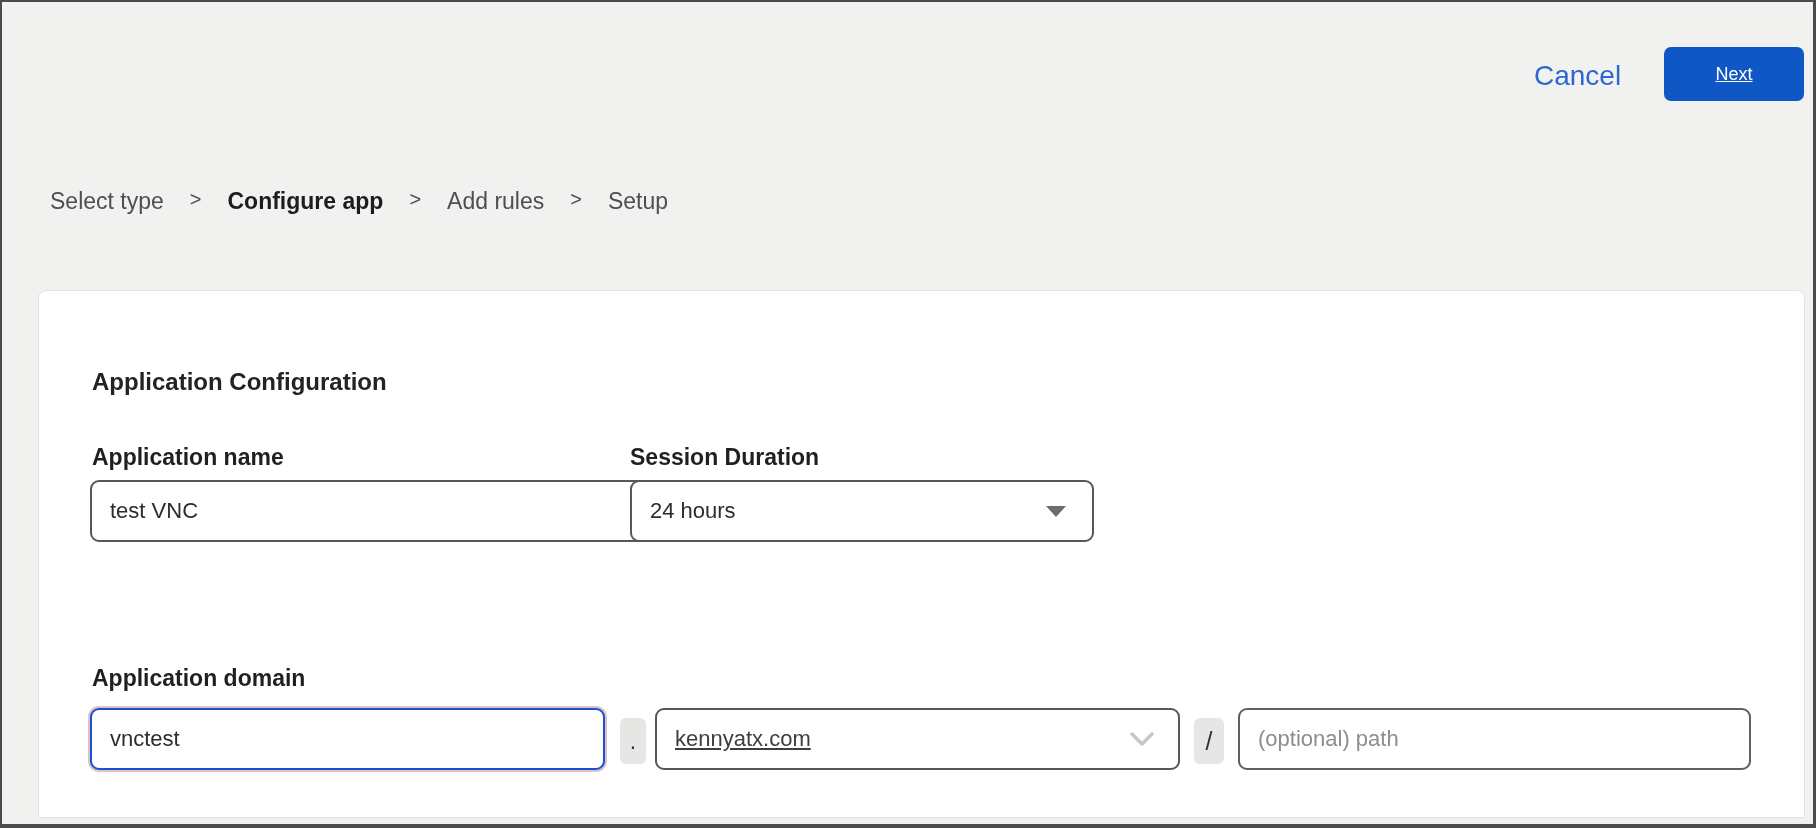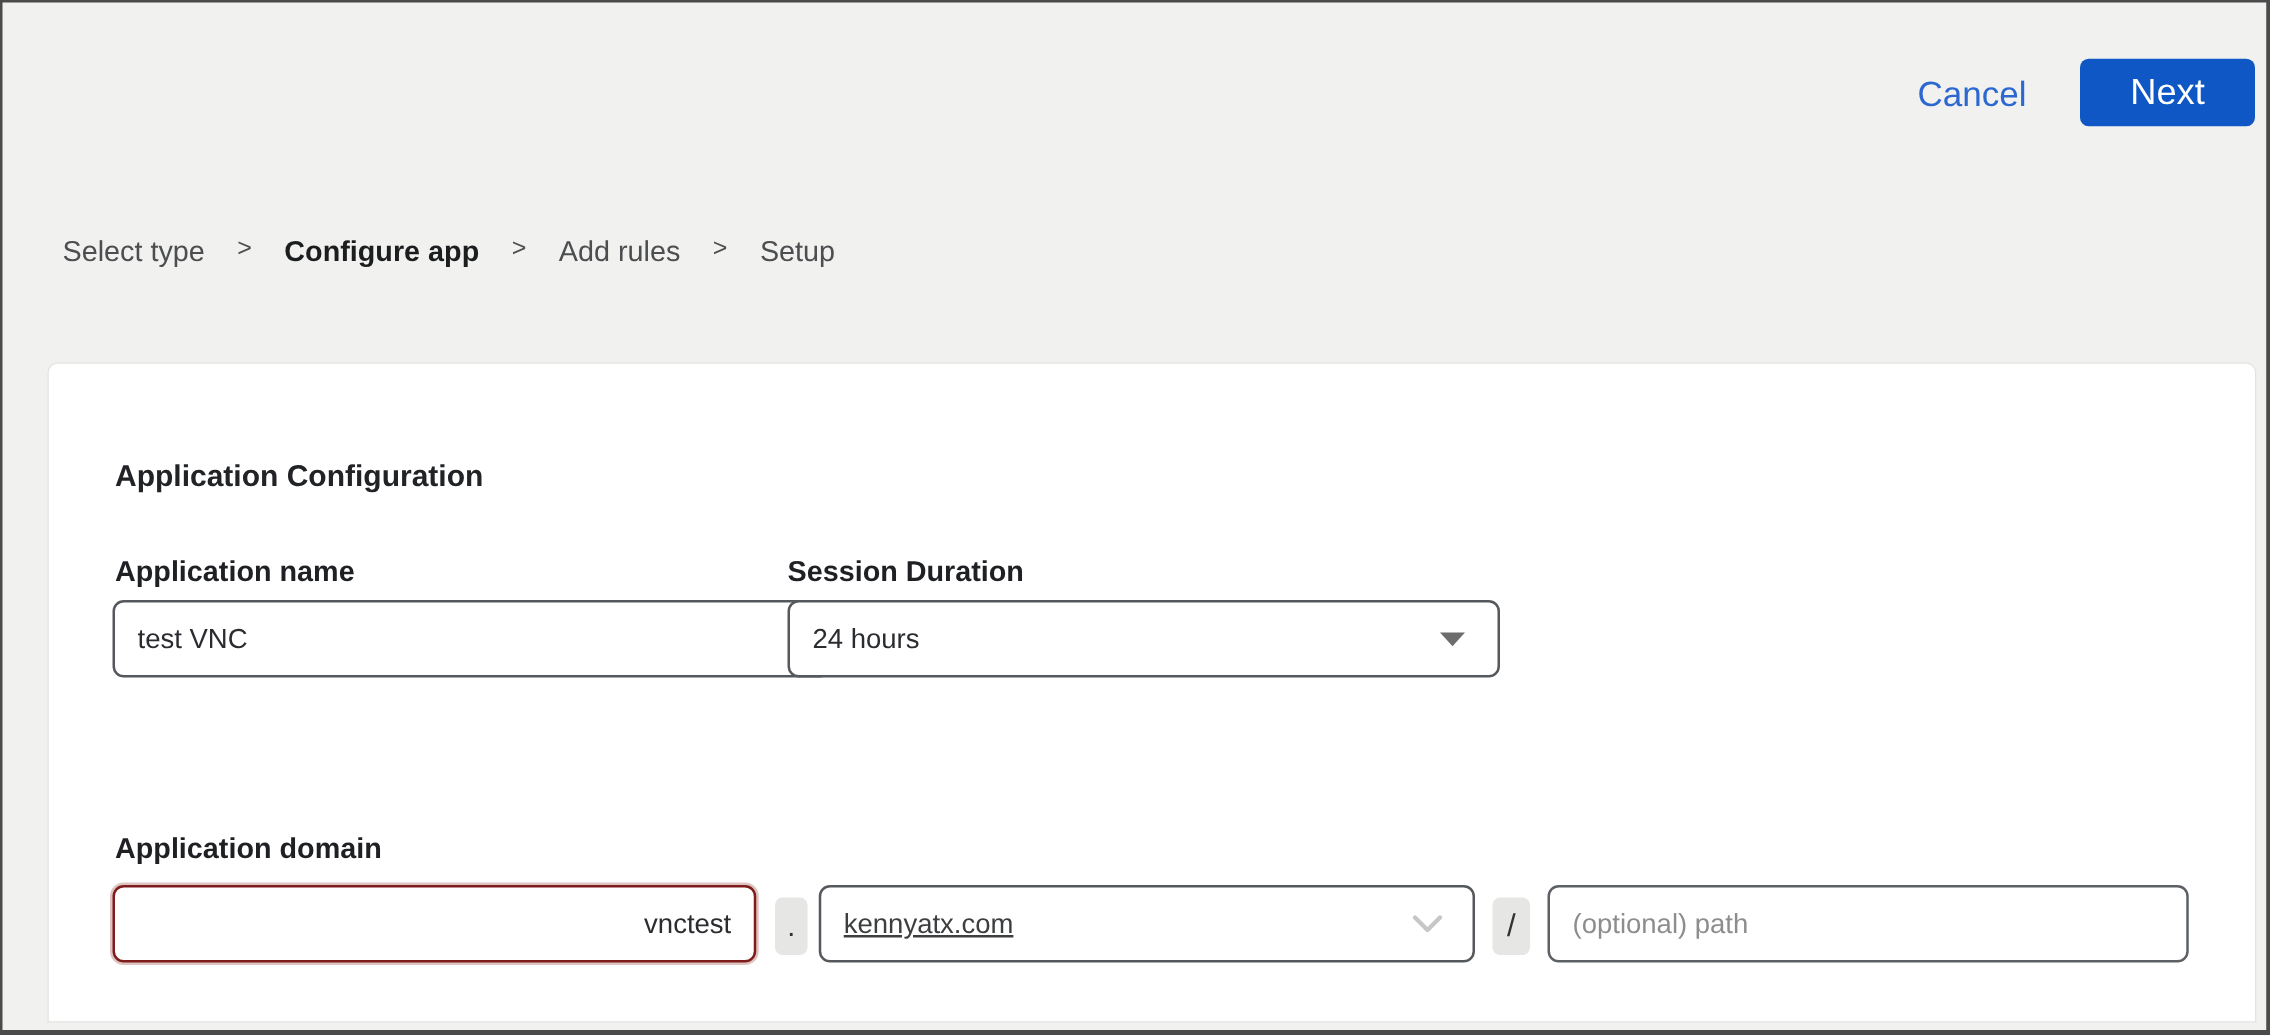--- a/index.html
+++ b/index.html
@@ -36,26 +36,26 @@
     cursor: pointer;
     background: none; border: none;
     font-family: inherit;
   }
   .next-button {
     position: absolute;
     left: 1662px; top: 45px;
     width: 140px; height: 54px;
     background: #0e57c5;
     color: #ffffff;
-    font-size: 29px;
+    font-size: 18px;
     font-family: inherit;
     border: none;
     border-radius: 7px;
     cursor: pointer;
-    display: flex; align-items: center; justify-content: center;
+    display: flex; align-items: center; justify-content: center; text-decoration: underline;
   }
   
   .breadcrumb {
     position: absolute;
     left: 48px; top: 186px;
     display: flex;
     align-items: flex-start;
     gap: 26px;
     font-size: 23px;
     color: #4c4e50;
@@ -104,40 +104,39 @@
     font-family: inherit;
     color: #2a2c2f;
     padding: 0 18px;
     background: #ffffff;
     outline: none;
   }
   .text-input::placeholder { color: #8d8d8d; }
   .input-app-name { left: 88px; top: 478px; width: 575px; }
   .input-subdomain {
     left: 88px; top: 706px; width: 515px;
-    border: 2px solid #7f1d1d;
+    border: 2px solid #1d4ed8;
     box-shadow: 0 0 0 2px rgba(142,58,47,0.30);
-    text-align: right;
   }
   .input-path { left: 1236px; top: 706px; width: 513px; border-width: 2px; border-color: #5d6165; }
 
   .select-box {
     position: absolute;
     height: 62px;
     border: 2px solid #55585c;
     border-radius: 9px;
     background: #ffffff;
     display: flex;
     align-items: center;
     padding: 0 18px;
     font-size: 22px;
     color: #2a2c2f;
     cursor: pointer;
   }
-  .select-session { left: 628px; top: 478px; width: 570px; }
+  .select-session { left: 628px; top: 478px; width: 464px; }
   .select-domain  { left: 653px; top: 706px; width: 525px; color: #3c3e40; text-decoration: underline; }
   .select-value { flex: 1 1 auto; }
   .caret-solid {
     width: 0; height: 0;
     border-left: 10px solid transparent;
     border-right: 10px solid transparent;
     border-top: 11px solid #6d6d6d;
     margin-right: 8px;
   }
   .chevron-light { margin-right: 6px; display: block; }

